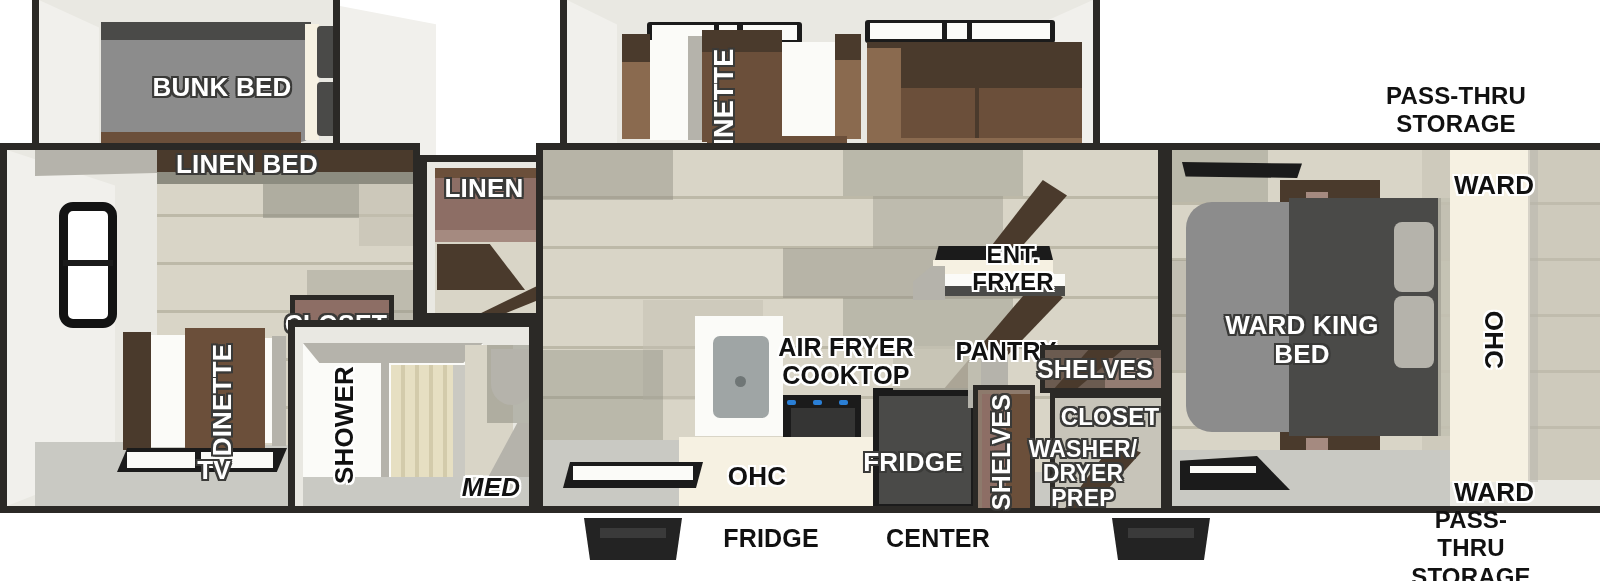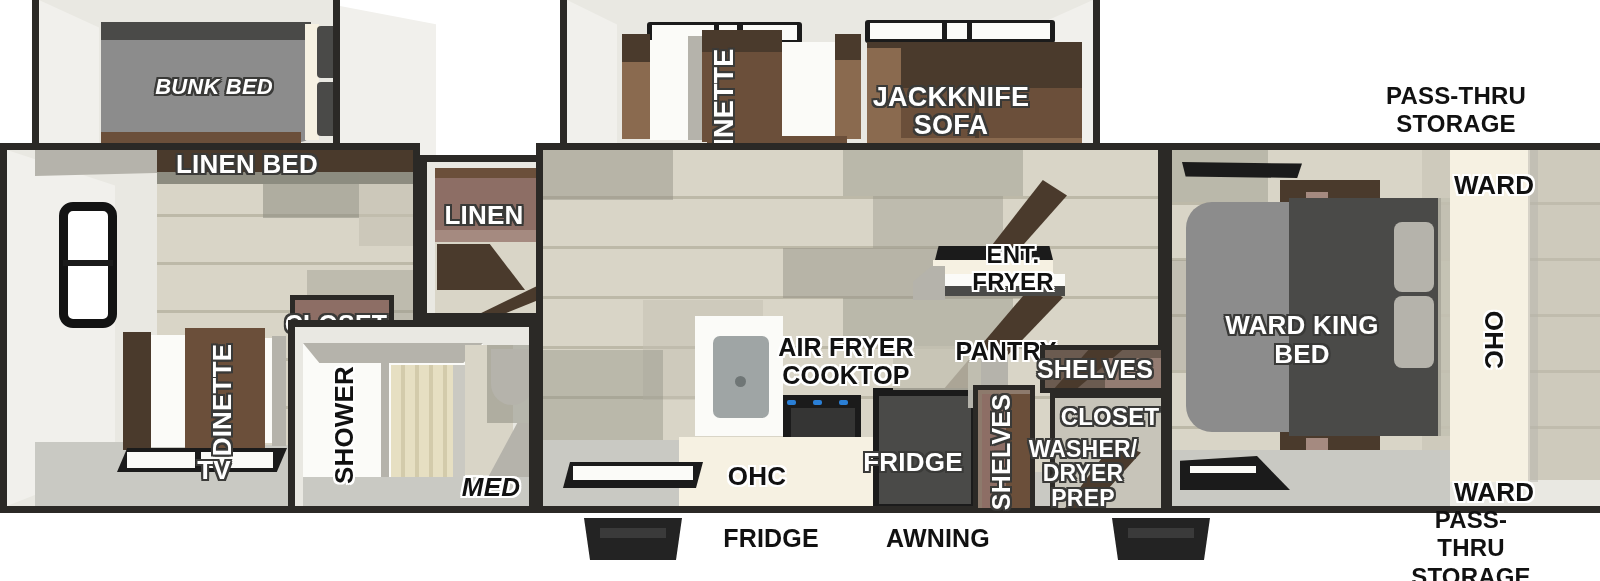--- a/index.html
+++ b/index.html
@@ -95,21 +95,21 @@
          clip-path:polygon(0 0,100% 18%,100% 100%,0 100%);"></div>
     <div class="gray-mattr" style="left:62px;top:22px;width:210px;height:120px;border-radius:4px 4px 10px 10px;"></div>
     <div class="gray-dark" style="left:62px;top:22px;width:210px;height:18px;"></div>
     <div class="wood-med" style="left:62px;top:132px;width:200px;height:14px;"></div>
     <div class="cream" style="left:266px;top:24px;width:14px;height:116px;"></div>
     <div class="gray-dark" style="left:278px;top:26px;width:20px;height:52px;border-radius:4px;"></div>
     <div class="gray-dark" style="left:278px;top:82px;width:20px;height:54px;border-radius:4px;"></div>
   </div>
   <div class="wall-lighter" style="left:340px;top:6px;width:96px;height:152px;
               clip-path:polygon(0 0,100% 12%,100% 100%,0 100%);"></div>
-  <div class="lbl lbl-w" style="left:214px; top:87px; font-size:22px;font-style:italic;">BUNK BED</div>
+  <div class="lbl lbl-w" style="left:222px; top:87px; font-size:26px;">BUNK BED</div>
 
   <div class="room" style="left:560px; top:0px; width:540px; height:160px; border-top:none;">
     <div class="wall-light" style="left:0;top:0;width:100%;height:100%;"></div>
     <div class="wall-lighter" style="left:0;top:0;width:50px;height:100%;
          clip-path:polygon(0 0,100% 16%,100% 100%,0 100%);"></div>
     <div class="wall-lighter" style="right:0;top:0;width:48px;height:100%;
          clip-path:polygon(0 14%,100% 0,100% 100%,0 100%);"></div>
 
     <div class="black-s" style="left:80px;top:22px;width:155px;height:22px;border-radius:3px;"></div>
     <div class="white-s" style="left:85px;top:25px;width:62px;height:15px;"></div>
@@ -132,22 +132,20 @@
     <div class="wood-med" style="left:140px;top:136px;width:140px;height:22px;"></div>
 
     <div class="wood-dark" style="left:300px;top:42px;width:215px;height:14px;"></div>
     <div class="wood-med" style="left:300px;top:50px;width:215px;height:96px;"></div>
     <div class="wood-dark" style="left:300px;top:50px;width:215px;height:38px;"></div>
     <div class="wood-light" style="left:300px;top:48px;width:34px;height:98px;"></div>
     <div class="wood-dark" style="left:408px;top:50px;width:4px;height:96px;"></div>
     <div class="wood-light" style="left:300px;top:138px;width:215px;height:10px;"></div>
   </div>
   <div class="lbl lbl-w rot-90" style="left:725px; top:107px; font-size:27px;">DINETTE</div>
-  <div class="lbl lbl-w" style="left:951px; top:112px; font-size:27px;">JACKKNIFE
-SOFA</div>
 
   <div class="lbl lbl-plain" style="left:1456px; top:110px; font-size:24px; line-height:1.18;">PASS-THRU
 STORAGE</div>
 
   <div class="room" style="left:0px; top:143px; width:420px; height:370px;">
     <div class="wall-light" style="left:0;top:0;width:100%;height:100%;"></div>
 
     <div class="wall-lighter" style="left:0;top:0;width:108px;height:100%;
          clip-path:polygon(0 0,100% 10%,100% 88%,0 100%);"></div>
 
@@ -190,21 +188,21 @@
     <div class="wall-light" style="left:0;top:0;width:100%;height:100%;"></div>
     <div class="mauve-l" style="left:8px;top:10px;width:130px;height:70px;"></div>
     <div class="mauve" style="left:8px;top:10px;width:130px;height:58px;"></div>
     <div class="wood-med" style="left:8px;top:6px;width:130px;height:10px;"></div>
     <div class="block-wall" style="left:8px;top:80px;width:130px;height:75px;"></div>
     <div class="wood-dark" style="left:10px;top:82px;width:88px;height:46px;
          clip-path:polygon(0 0,60% 0,100% 100%,0 100%);"></div>
     <div class="wood-dark" style="left:48px;top:122px;width:92px;height:32px;
          clip-path:polygon(0 100%,72% 0,100% 14%,26% 100%);"></div>
   </div>
-  <div class="lbl lbl-w" style="left:484px; top:188px; font-size:26px;margin-top:27px;">LINEN</div>
+  <div class="lbl lbl-w" style="left:484px; top:188px; font-size:26px;">LINEN</div>
 
   <div style="position:absolute;left:290px;top:295px;width:104px;height:42px;background:#8d6e65;border:5px solid #2b2926;box-sizing:border-box;"></div>
   <div class="lbl lbl-w" style="left:336px; top:325px; font-size:25px;">CLOSET</div>
 
   <div class="room" style="left:288px; top:320px; width:248px; height:193px;">
     <div class="wall-light" style="left:0;top:0;width:100%;height:100%;"></div>
 
     <div class="white-s" style="left:8px;top:16px;width:180px;height:155px;
          clip-path:polygon(0 0,100% 0,100% 100%,0 100%);"></div>
     <div class="shadow-s" style="left:8px;top:16px;width:180px;height:22px;
@@ -358,17 +356,17 @@
   <div class="lbl lbl-b" style="left:1494px; top:492px; font-size:26px;">WARD</div>
 
   <div class="ext-box" style="left:582px;top:518px;width:100px;height:42px;
               clip-path:polygon(2% 0,100% 0,94% 100%,8% 100%);"></div>
   <div class="ext-box" style="left:600px;top:528px;width:66px;height:10px;background:#3a3a3a;"></div>
   <div class="ext-box" style="left:1110px;top:518px;width:100px;height:42px;
               clip-path:polygon(2% 0,100% 0,94% 100%,8% 100%);"></div>
   <div class="ext-box" style="left:1128px;top:528px;width:66px;height:10px;background:#3a3a3a;"></div>
 
   <div class="lbl lbl-plain" style="left:771px; top:539px; font-size:25px;">FRIDGE</div>
-  <div class="lbl lbl-plain" style="left:938px; top:539px; font-size:25px;">AWNING</div>
+  <div class="lbl lbl-plain" style="left:938px; top:539px; font-size:25px;">CENTER</div>
   <div class="lbl lbl-plain" style="left:1471px; top:548px; font-size:24px; line-height:1.18;">PASS-THRU
 STORAGE</div>
 
 </div>
 
 </body></html>

